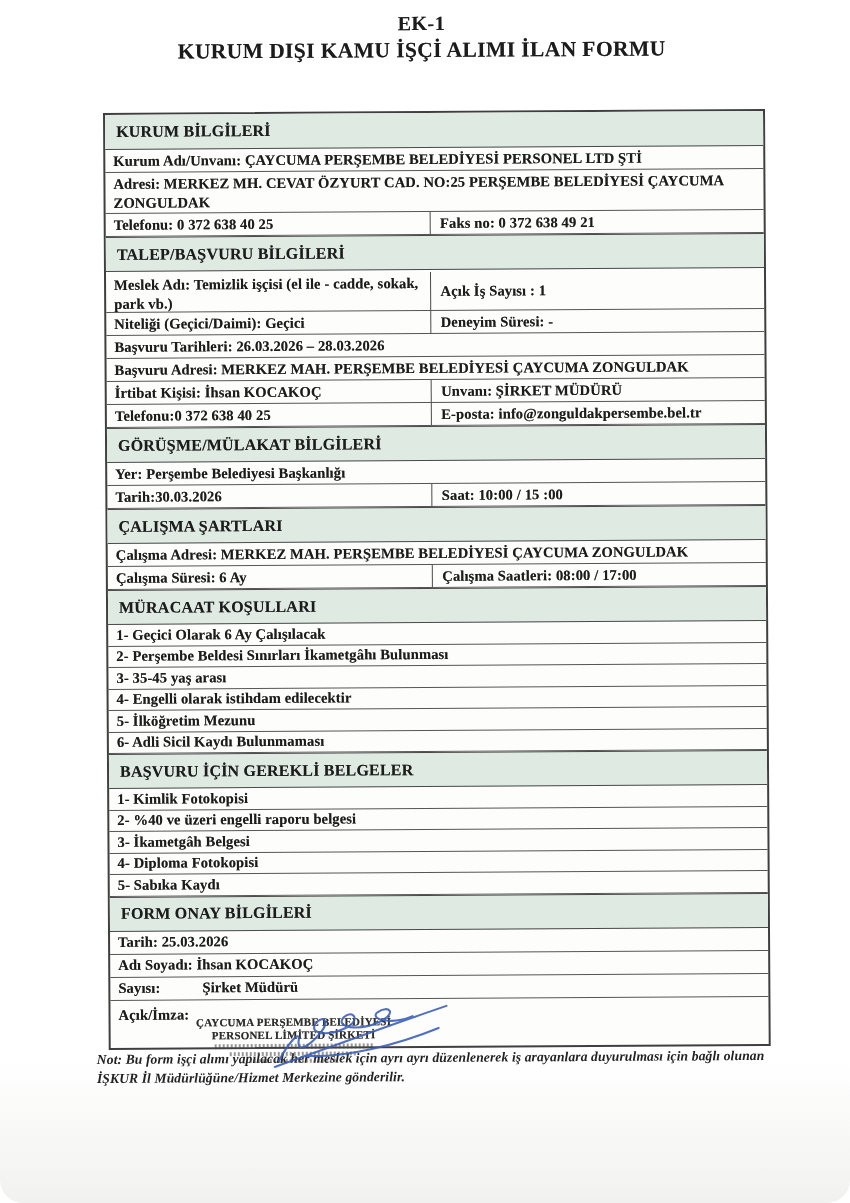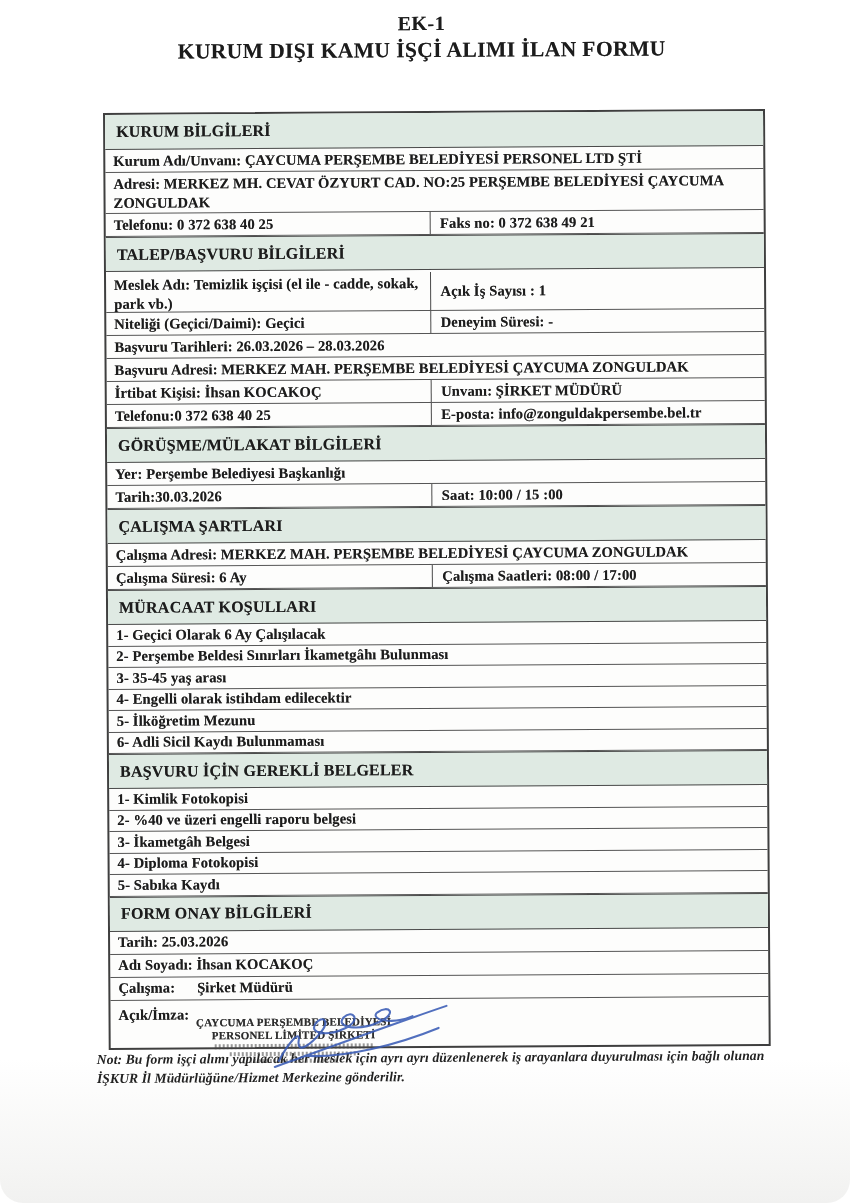--- a/index.html
+++ b/index.html
@@ -58,21 +58,21 @@
     padding:0 8px;
   }
   .split .cell-r{
     width:50.7%;height:100%;
     display:flex;align-items:center;
     padding:0 9px;
     border-left:1.2px solid #4a4a4a;
   }
   .split.tall .cell-l{align-items:flex-start;padding-top:2px;line-height:18.5px;}
   .r.kase{height:47px;align-items:flex-start;padding-top:6px;border-bottom:none;}
-  .onay-unvan-value{margin-left:22px;}
+  .onay-unvan-value{margin-left:42px;}
   .note{
     position:absolute;left:94px;top:1048px;width:676px;
     font-size:13.6px;font-weight:700;font-style:italic;
     line-height:1.4;letter-spacing:.1px;color:#222;
   }
   .stamp{
     position:absolute;left:186px;top:1015px;width:210px;
     text-align:center;z-index:2;
     color:#2d2d2d;
   }
@@ -159,21 +159,21 @@
       <div class="r list doc-text">1- Kimlik Fotokopisi</div>
       <div class="r list doc-text">2- %40 ve üzeri engelli raporu belgesi</div>
       <div class="r list doc-text">3- İkametgâh Belgesi</div>
       <div class="r list doc-text">4- Diploma Fotokopisi</div>
       <div class="r list doc-text">5- Sabıka Kaydı</div>
 
       <div class="sec-header doc-text">FORM ONAY BİLGİLERİ</div>
       <div class="r doc-text">Tarih: 25.03.2026</div>
       <div class="r doc-text">Adı Soyadı: İhsan KOCAKOÇ</div>
       <div class="r">
-        <span class="doc-text">Çalışma:</span>
+        <span class="doc-text">Sayısı:</span>
         <span class="onay-unvan-value doc-text">Şirket Müdürü</span>
       </div>
       <div class="r kase last">
         <span class="doc-text">Açık/İmza:</span>
       </div>
     </div>
 
     <div class="stamp">
       <div class="stamp-l1">ÇAYCUMA PERŞEMBE BELEDİYESİ</div>
       <div class="stamp-l2">PERSONEL LİMİTED ŞİRKETİ</div>

